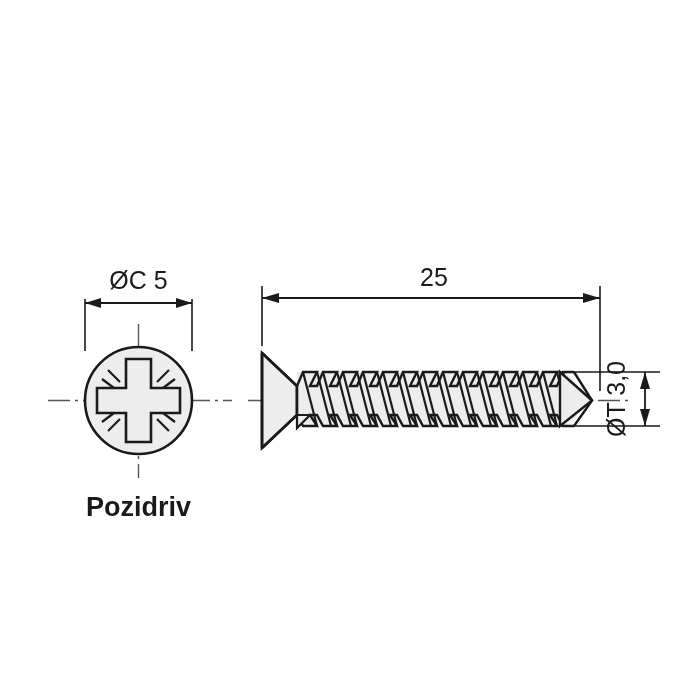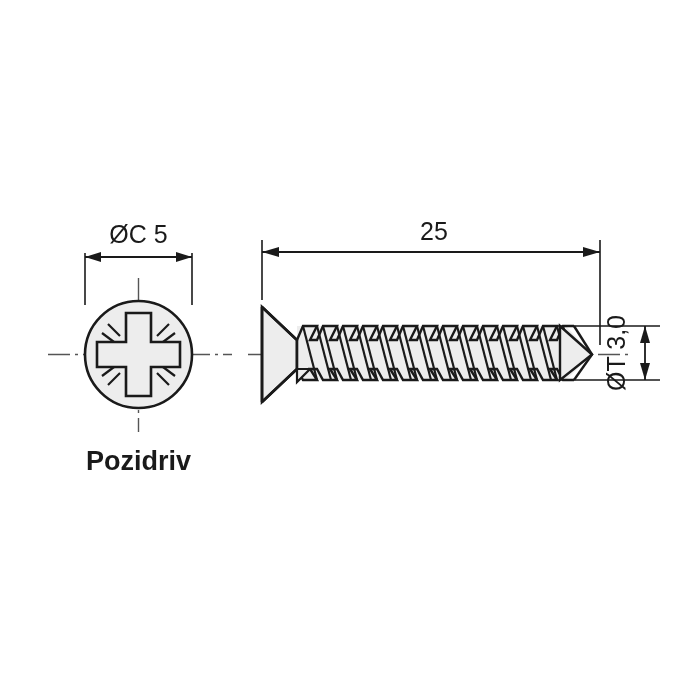--- a/index.html
+++ b/index.html
@@ -1,18 +1,18 @@
 <!DOCTYPE html>
 <html><head>
 <meta charset="utf-8">
 <style>
   html,body{margin:0;padding:0;background:#ffffff;}
   body{width:700px;height:700px;overflow:hidden;
        font-family:"Liberation Sans", sans-serif;}
-  #stage{position:relative;width:700px;height:512px;background:#ffffff;}
+  #stage{position:relative;width:700px;height:512px;background:#ffffff;margin-top:46px;}
   svg{display:block;}
   .dimtext{font-family:"Liberation Sans", sans-serif;font-size:25px;fill:#1a1a1a;}
   .drivetext{font-family:"Liberation Sans", sans-serif;font-size:27px;font-weight:bold;fill:#1a1a1a;}
 </style>
 </head>
 <body>
 
 <div id="stage">
 <svg width="700" height="700" viewBox="0 0 700 700">
 

